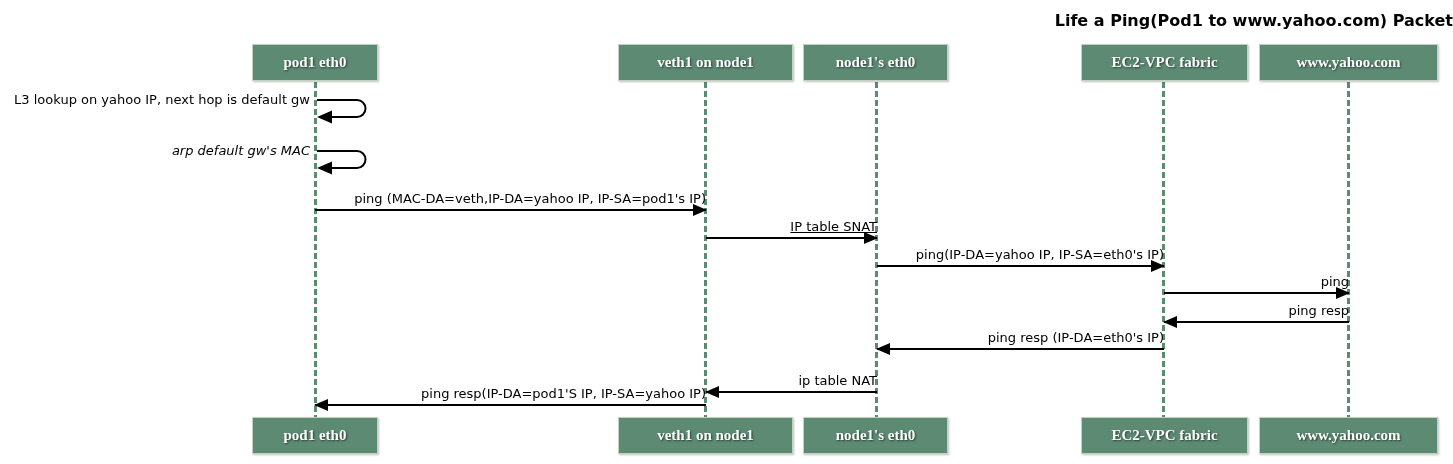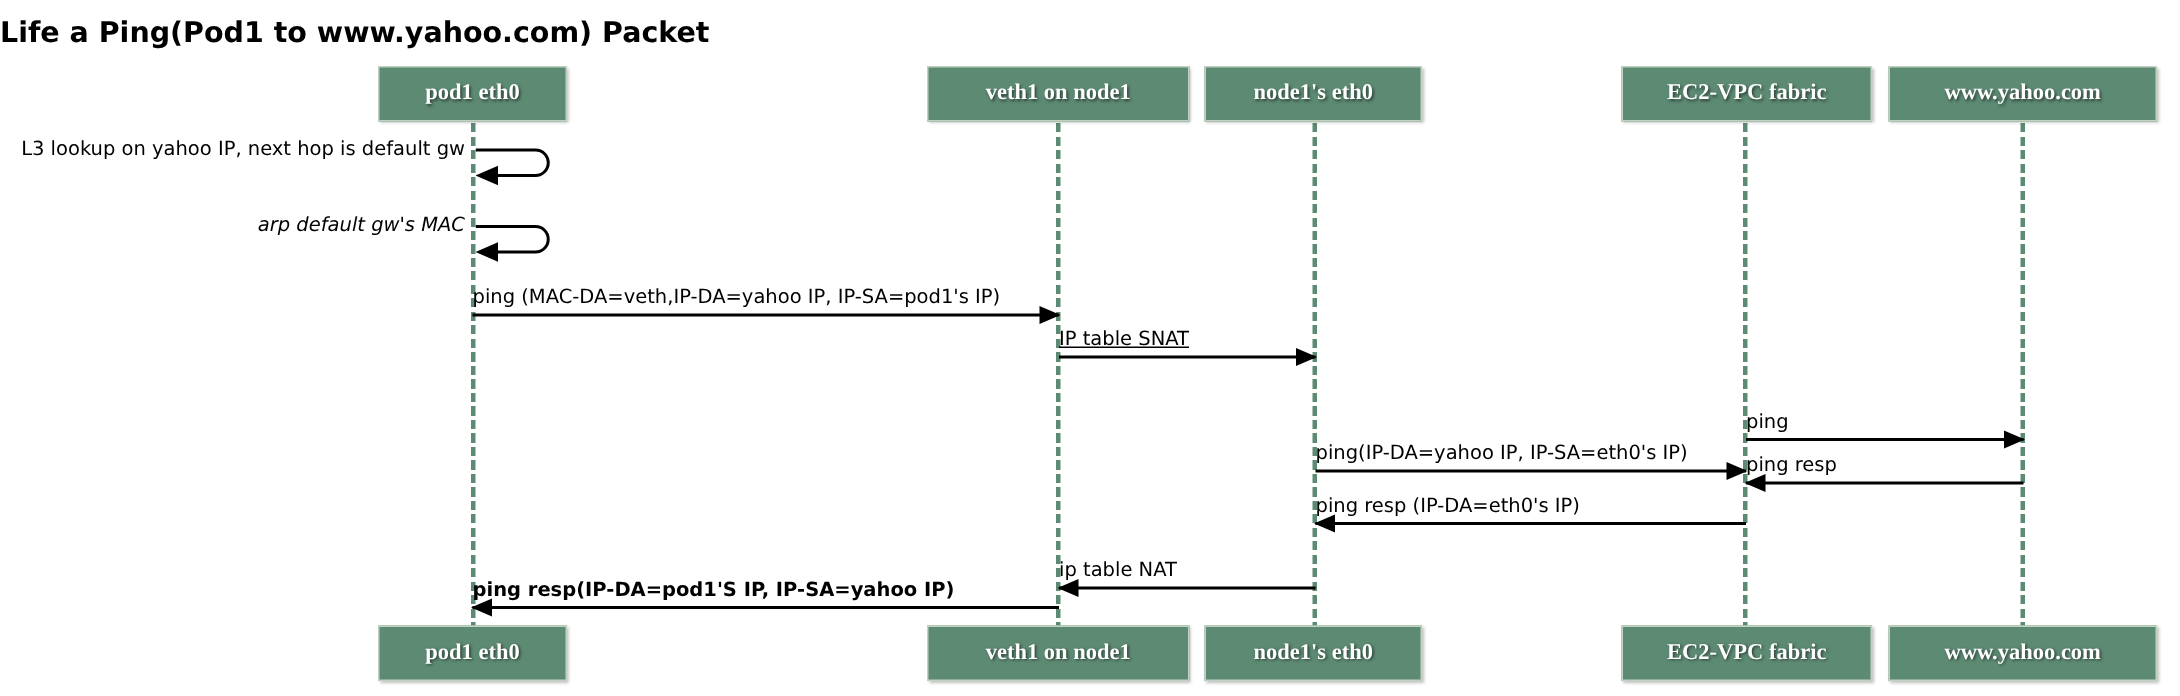--- a/index.html
+++ b/index.html
@@ -12,40 +12,40 @@
     --box-text:#ffffff;
   }
   #stage {
     position:relative; width:1453px; height:464px; overflow:hidden;
     background:#ffffff;
     font-family:"DejaVu Sans","Liberation Sans",sans-serif;
     color:var(--text);
   }
   .title {
     position:absolute; top:11px; left:0; width:1453px;
-    text-align:left; font-weight:bold; font-size:19px;
+    text-align:right; font-weight:bold; font-size:16px;
     white-space:nowrap;
   }
   .pbox {
     position:absolute; height:37px;
     background:var(--participant-fill);
     border:1px solid var(--participant-border);
     box-shadow:1px 1px 2px rgba(0,0,0,0.25);
     display:flex; align-items:center; justify-content:center;
     color:var(--box-text); font-weight:bold; font-size:15px;
     font-family:Liberation Serif, serif;
     text-shadow:1px 1px 2px rgba(0,0,0,0.55);
     white-space:nowrap; box-sizing:border-box;
   }
   .lifeline {
     position:absolute; width:3px; top:82px; height:335px;
     background:repeating-linear-gradient(to bottom, var(--lifeline) 0 6px, #ffffff 6px 9px);
   }
   .msg { position:absolute; font-size:13px; }
-  .msg .lbl { text-align:left; margin-bottom:3px; white-space:nowrap; line-height:15px; }
+  .msg .lbl { text-align:right; margin-bottom:3px; white-space:nowrap; line-height:15px; }
   .msg .line { position:relative; height:2px; background:var(--arrow); }
   .ah-r {
     position:absolute; right:-1px; top:-5px; width:0; height:0;
     border-left:14px solid var(--arrow);
     border-top:6px solid transparent; border-bottom:6px solid transparent;
   }
   .ah-l {
     position:absolute; left:-1px; top:-5px; width:0; height:0;
     border-right:14px solid var(--arrow);
     border-top:6px solid transparent; border-bottom:6px solid transparent;
@@ -100,21 +100,21 @@
       </div>
   </div>
 
   <div class="msg" style="left:706px; top:219px; width:171px;text-decoration:underline;">
     <div class="lbl">IP table SNAT</div>
     <div class="line">
         <div class="ah-r"></div>
       </div>
   </div>
 
-  <div class="msg" style="left:877px; top:247px; width:287px;margin-top:48px;">
+  <div class="msg" style="left:877px; top:247px; width:287px;">
     <div class="lbl">ping(IP-DA=yahoo IP, IP-SA=eth0's IP)</div>
     <div class="line">
         <div class="ah-r"></div>
       </div>
   </div>
 
   <div class="msg" style="left:1164px; top:303px; width:185px;">
     <div class="lbl">ping resp</div>
     <div class="line">
         <div class="ah-l"></div>
@@ -135,20 +135,20 @@
       </div>
   </div>
 
   <div class="msg" style="left:706px; top:373px; width:171px;">
     <div class="lbl">ip table NAT</div>
     <div class="line">
         <div class="ah-l"></div>
       </div>
   </div>
 
-  <div class="msg" style="left:315px; top:386px; width:391px;font-weight:bold;">
+  <div class="msg" style="left:315px; top:386px; width:391px;">
     <div class="lbl">ping resp(IP-DA=pod1'S IP, IP-SA=yahoo IP)</div>
     <div class="line">
         <div class="ah-l"></div>
       </div>
   </div>
 
 </div>
 
 </body></html>

